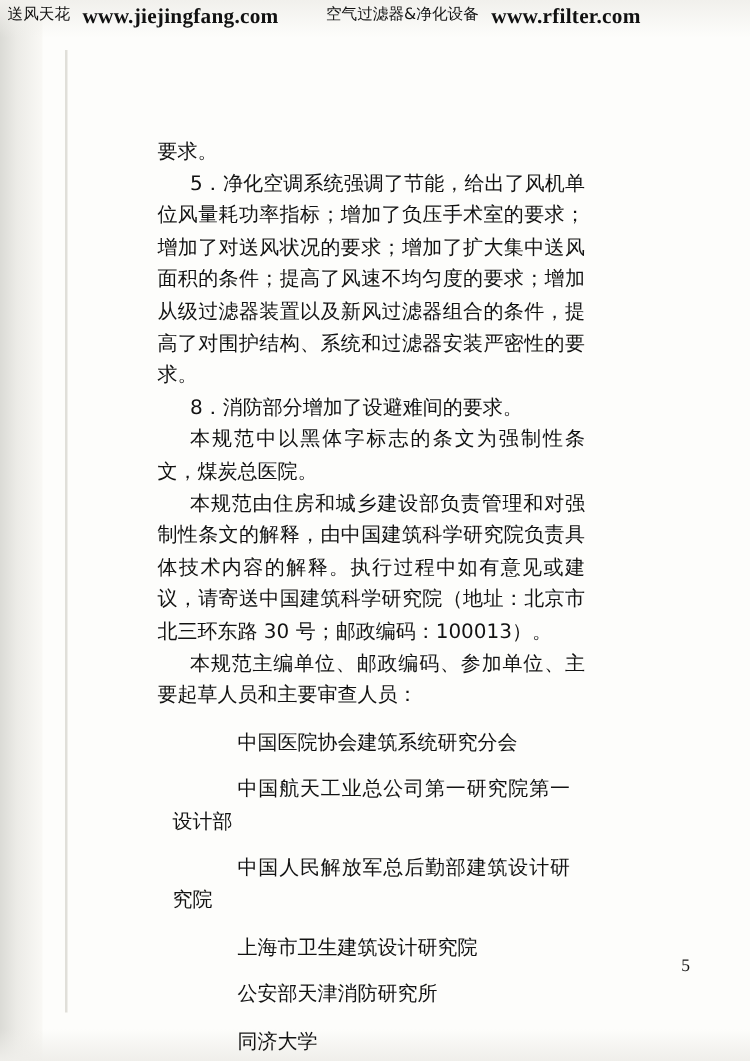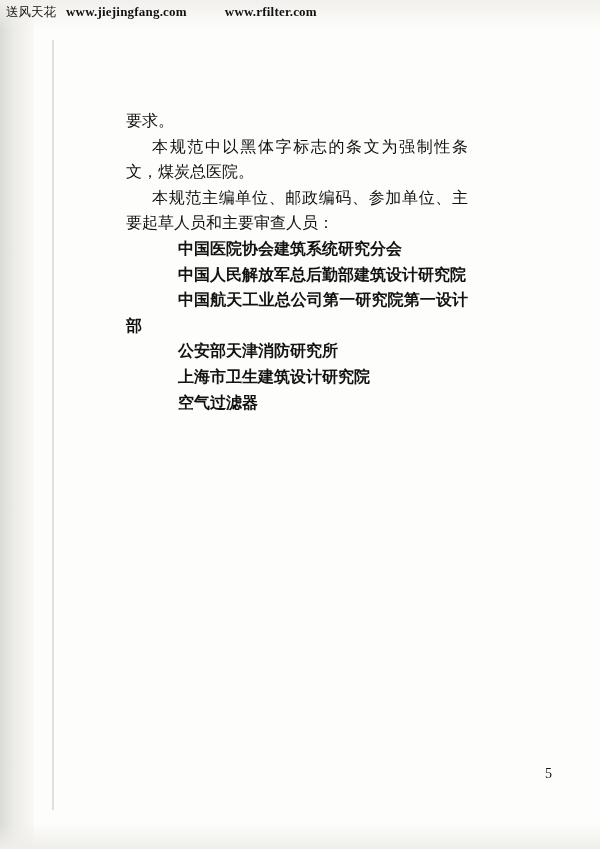--- a/index.html
+++ b/index.html
@@ -57,34 +57,33 @@
   }
 
   
   .watermark {
     position: absolute;
     top: 3px;
     left: 6px;
     width: 588px;
     height: 18px;
     display: flex;
-    align-items: center;
     gap: 10px;
     font-size: 12.5px;
     color: #111;
     white-space: nowrap;
     letter-spacing: 0px;
   }
   .watermark .wm-cn {
     font-family: "DejaVu Sans", sans-serif;
     font-size: 12.5px;
   }
   .watermark .wm-url {
     font-family: "Liberation Serif", serif;
-    font-size: 13px;
+    font-size: 17px;
     font-weight: 700;
     letter-spacing: 0.2px;
   }
   .watermark .wm-gap {
     display: inline-block;
     width: 18px;
   }
 
   
   .body-text {
@@ -105,25 +104,24 @@
   }
   .p.indent {
     text-indent: 26px;
   }
   .org-list {
     margin: 0;
     padding: 0;
     list-style: none;
   }
   .org-list li {
-    margin: 0;
+    margin: 12px;
     padding: 0;
     text-indent: 52px;
     line-height: 25.6px;
-    font-weight: bold;
   }
   .role-line {
     display: block;
     text-indent: 26px;
   }
   .role-label {
     letter-spacing: 2.6px;
   }
   .page-number {
     position: absolute;
@@ -141,37 +139,41 @@
 
   <div class="scan-left-edge"></div>
   <div class="scan-spine"></div>
   <div class="scan-top-fade"></div>
   <div class="scan-bottom-fade"></div>
 
   <div class="watermark">
     <span class="wm-cn">送风天花</span>
     <span class="wm-url">www.jiejingfang.com</span>
     <span class="wm-gap"></span>
+    <span class="wm-cn">空气过滤器&amp;净化设备</span>
     <span class="wm-url">www.rfilter.com</span>
   </div>
 
   <div class="body-text">
 
     <p class="p">要求。</p>
+    <p class="p indent">5．净化空调系统强调了节能，给出了风机单位风量耗功率指标；增加了负压手术室的要求；增加了对送风状况的要求；增加了扩大集中送风面积的条件；提高了风速不均匀度的要求；增加从级过滤器装置以及新风过滤器组合的条件，提高了对围护结构、系统和过滤器安装严密性的要求。</p>
+    <p class="p indent">8．消防部分增加了设避难间的要求。</p>
     <p class="p indent">本规范中以黑体字标志的条文为强制性条文，煤炭总医院。</p>
+    <p class="p indent">本规范由住房和城乡建设部负责管理和对强制性条文的解释，由中国建筑科学研究院负责具体技术内容的解释。执行过程中如有意见或建议，请寄送中国建筑科学研究院（地址：北京市北三环东路 30 号；邮政编码：100013）。</p>
     <p class="p indent">本规范主编单位、邮政编码、参加单位、主要起草人员和主要审查人员：</p>
 
 
     <ul class="org-list">
       <li>中国医院协会建筑系统研究分会</li>
+      <li>中国航天工业总公司第一研究院第一设计部</li>
       <li>中国人民解放军总后勤部建筑设计研究院</li>
-      <li>中国航天工业总公司第一研究院第一设计部</li>
+      <li>上海市卫生建筑设计研究院</li>
       <li>公安部天津消防研究所</li>
-      <li>上海市卫生建筑设计研究院</li>
-      <li>空气过滤器</li>
+      <li>同济大学</li>
 
     </ul>
 
   </div>
 
   <div class="page-number">5</div>
 
 </div>
 
 </body></html>

